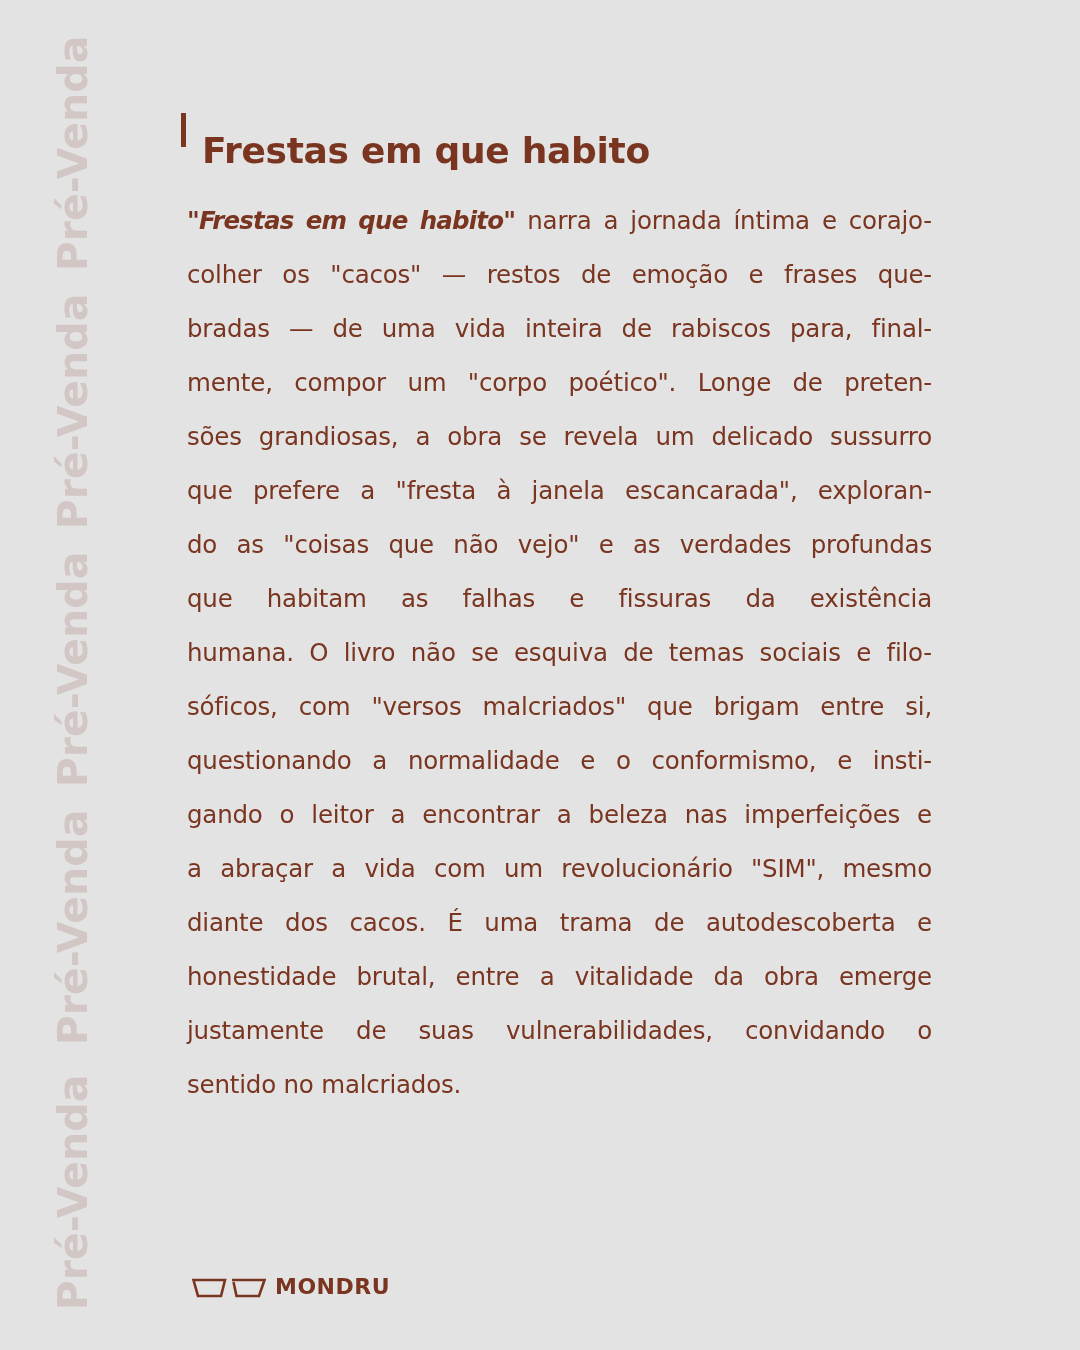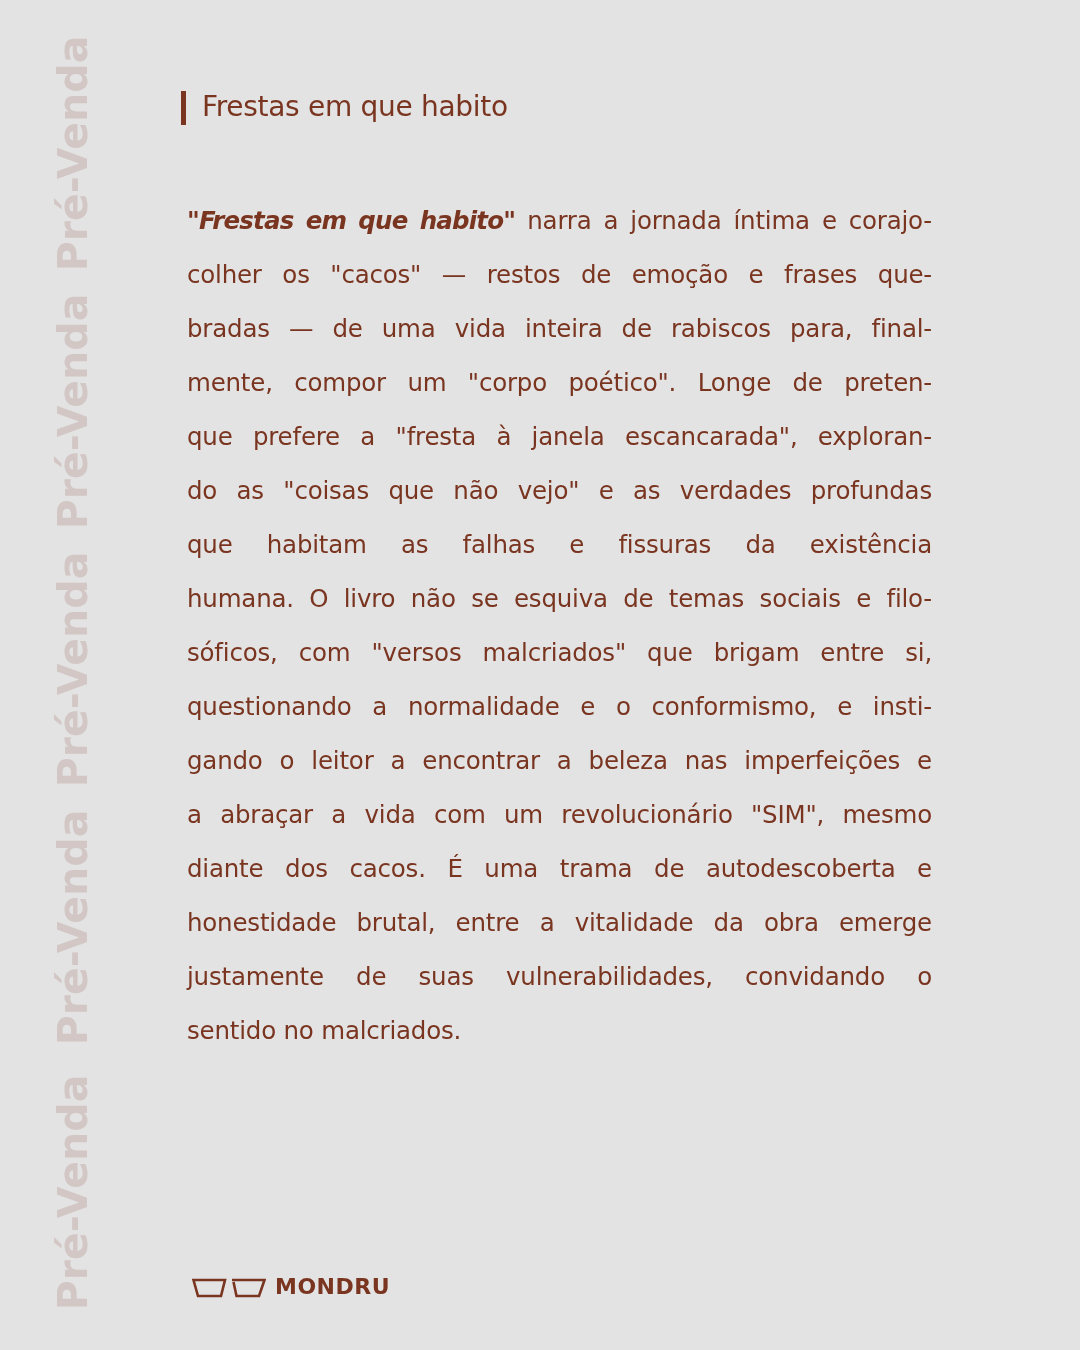--- a/index.html
+++ b/index.html
@@ -50,25 +50,26 @@
     }
     .title-bar {
       width: 5px;
       height: 34px;
       background: #7a3520;
       margin-right: 16px;
       margin-top: 2px;
     }
     .title {
       font-family: "DejaVu Sans", sans-serif;
-      font-weight: normal;
-      font-size: 28px;
+      font-weight: bold;
+      font-size: 36px;
       color: #7a3520;
       letter-spacing: -0.3px;
       line-height: 46px;
+      margin-top: 44px;
     }
     .body-text {
       position: absolute;
       left: 187px;
       top: 194px;
       width: 745px;
       color: #7a3520;
       font-family: "DejaVu Sans", sans-serif;
       font-size: 24.5px;
       line-height: 54px;
@@ -135,20 +136,21 @@
 <div class="title-wrap">
   <div class="title-bar"></div>
   <div class="title">Frestas em que habito</div>
 </div>
 
 <div class="body-text">
   <span class="line"><span class="emph">"Frestas em que habito"</span><span> narra a jornada íntima e corajo-</span></span>
   <span class="line">colher os "cacos" — restos de emoção e frases que-</span>
   <span class="line">bradas — de uma vida inteira de rabiscos para, final-</span>
   <span class="line">mente, compor um "corpo poético". Longe de preten-</span>
+  <span class="line">sões grandiosas, a obra se revela um delicado sussurro</span>
   <span class="line">que prefere a "fresta à janela escancarada", exploran-</span>
   <span class="line">do as "coisas que não vejo" e as verdades profundas</span>
   <span class="line">que habitam as falhas e fissuras da existência</span>
   <span class="line">humana. O livro não se esquiva de temas sociais e filo-</span>
   <span class="line">sóficos, com "versos malcriados" que brigam entre si,</span>
   <span class="line">questionando a normalidade e o conformismo, e insti-</span>
   <span class="line">gando o leitor a encontrar a beleza nas imperfeições e</span>
   <span class="line">a abraçar a vida com um revolucionário "SIM", mesmo</span>
   <span class="line">diante dos cacos. É uma trama de autodescoberta e</span>
   <span class="line">honestidade brutal, entre a vitalidade da obra emerge</span>

